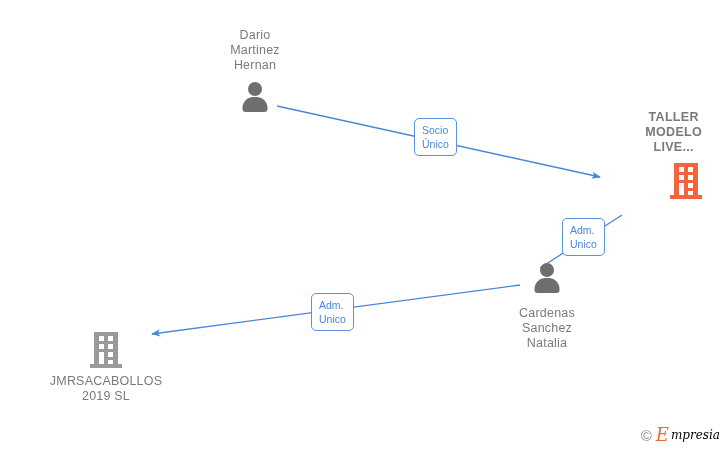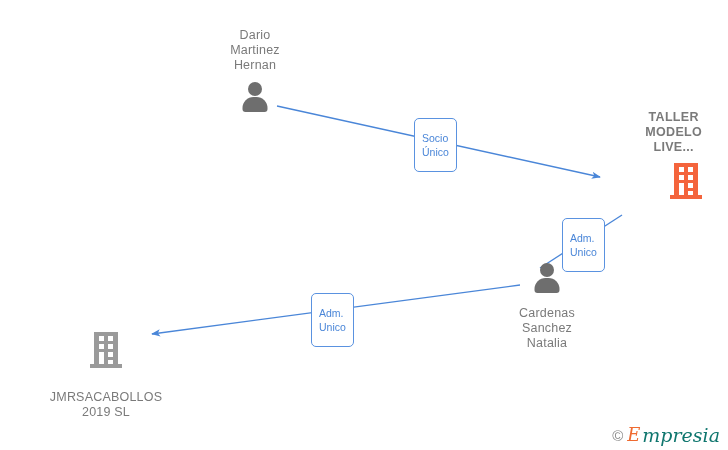--- a/index.html
+++ b/index.html
@@ -114,21 +114,21 @@
 
   
   .edge-label {
     position: absolute;
     background: #ffffff;
     border: 1.4px solid #5a92e0;
     border-radius: 5px;
     color: #4a86d8;
     font-size: 10.5px;
     line-height: 14px;
-    padding: 12px 7px;
+    padding: 4px 7px;
     text-align: left;
     white-space: pre-line;
     z-index: 5;
   }
 
   
   .watermark {
     position: absolute;
     right: 8px;
     bottom: 6px;
@@ -143,24 +143,24 @@
     line-height: 15px;
   }
   .watermark .brand-e {
     color: #ef6b31;
     font-family: "DejaVu Serif", serif;
     font-style: italic;
     font-size: 18px;
     line-height: 18px;
   }
   .watermark .brand-rest {
-    color: #0f766e;
+    color: #000000;
     font-family: "DejaVu Serif", serif;
     font-style: italic;
-    font-size: 19px;
+    font-size: 12px;
     line-height: 16px;
     margin-left: -2px;
   }
 </style>
 </head>
 <body>
 
 <div id="canvas">
 
   <svg id="edges" viewBox="0 0 728 450" xmlns="http://www.w3.org/2000/svg">
@@ -211,21 +211,21 @@
   <div class="node" style="left:477px; top:262px;">
     <div class="person-icon">
       <div class="head"></div>
       <div class="body"></div>
     </div>
     <div class="node-label" style="margin-top:12px;">Cardenas
 Sanchez
 Natalia</div>
   </div>
 
-  <div class="node" style="left:36px; top:332px;gap:16px;">
+  <div class="node" style="left:36px; top:332px;">
     <div class="building-icon" style="--bcol:#9a9a9a;">
       <div class="tower"></div>
       <div class="win" style="left:9px;  top:4px;"></div>
       <div class="win" style="left:18px; top:4px;"></div>
       <div class="win" style="left:9px;  top:12px;"></div>
       <div class="win" style="left:18px; top:12px;"></div>
       <div class="win" style="left:9px;  top:20px;"></div>
       <div class="win" style="left:18px; top:20px;"></div>
       <div class="win" style="left:18px; top:28px;"></div>
       <div class="door"></div>

